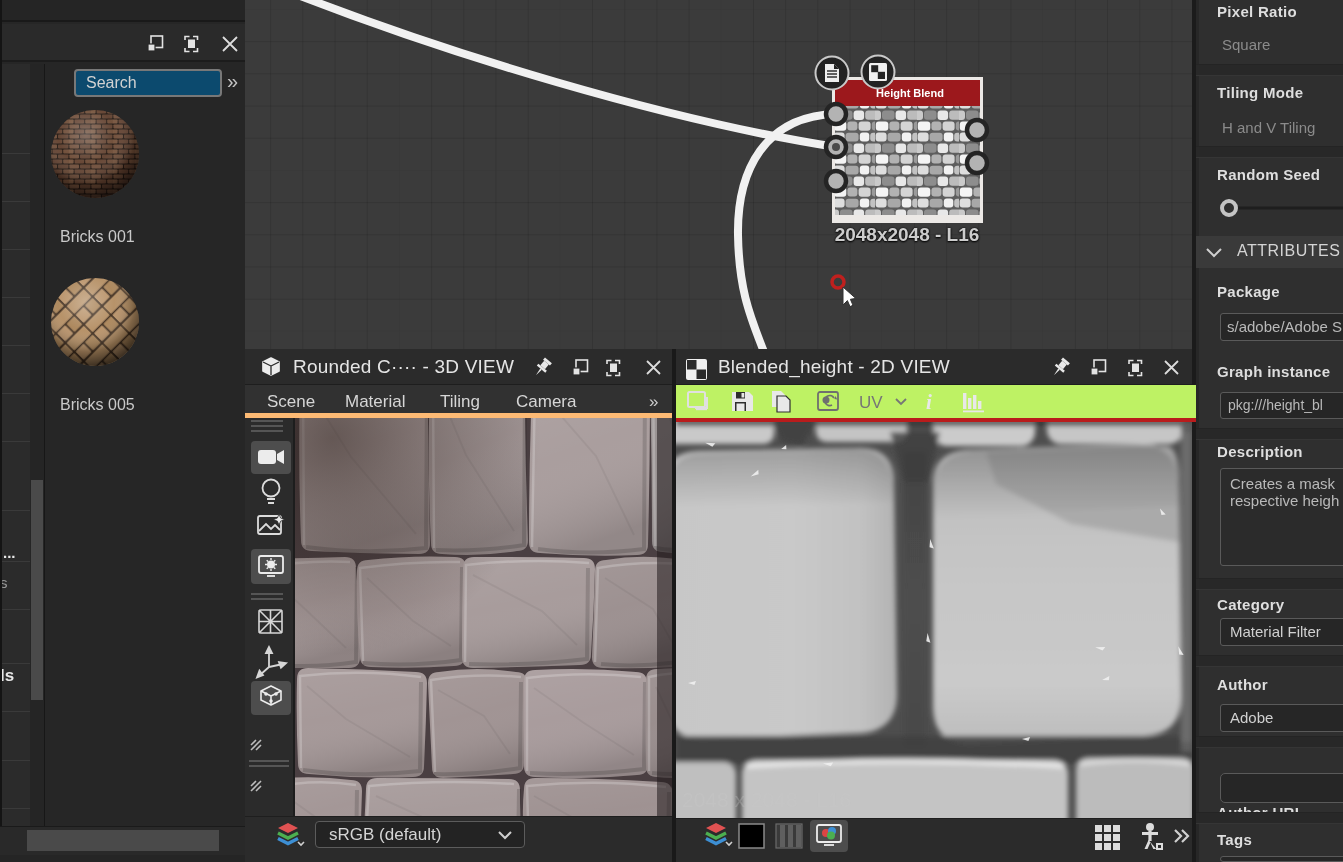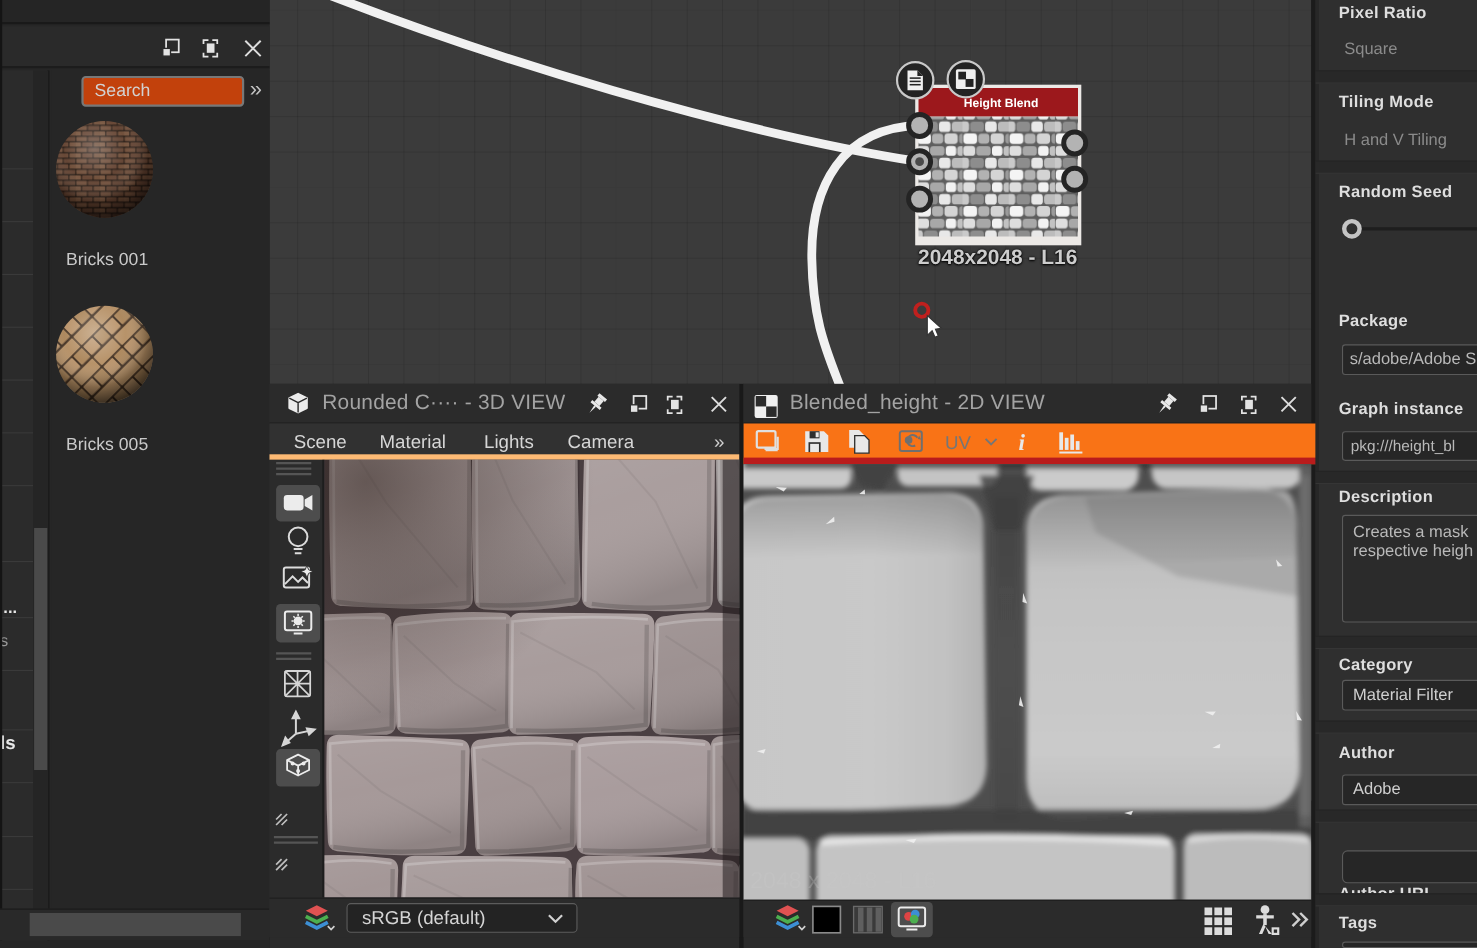--- a/index.html
+++ b/index.html
@@ -22,43 +22,43 @@
 
 #lp { left:0; top:0; width:245px; height:862px; background:#262626; }
 #lp-topstrip { left:0; top:0; width:245px; height:22px; background:#252525; border-bottom:2px solid #191919; }
 #lp-title { left:0; top:24px; width:245px; height:38px; background:#2a2a2a; border-bottom:2px solid #1c1c1c; }
 #lp-tree { left:0; top:64px; width:45px; height:798px; background:#2b2b2b; border-right:2px solid #171717; }
 #lp-scroll { left:30px; top:64px; width:14px; height:768px; background:#252525; }
 #lp-scroll-thumb { left:31px; top:480px; width:12px; height:220px; background:#4a4a4a; }
 .treeline { position:absolute; left:0; width:30px; height:1px; background:#3a3a3a; }
 .treetxt { position:absolute; color:#e8e8e8; font-size:15px; }
 #lp-lib { left:47px; top:64px; width:198px; height:798px; background:#262626; }
-#searchbox { left:27px; top:5px; width:148px; height:28px; background:#c2410c;
+#searchbox { left:27px; top:5px; width:148px; height:28px; background:#0c4a6e;
   border:2px solid #787878; border-radius:4px; color:#d2d2d2; font-size:16px;
   line-height:24px; padding-left:10px; }
 #search-chev { left:180px; top:6px; color:#c4c4c4; font-size:20px; letter-spacing:-3px; }
 .libname { position:absolute; color:#c9c9c9; font-size:16px; }
 #lp-hscroll { left:0px; top:762px; width:245px; height:29px; background:#292929; border-top:1px solid #1a1a1a; }
 #lp-hthumb { position:absolute; left:27px; top:3px; width:192px; height:21px; background:#4a4a4a; }
 
 .ptitle { position:absolute; height:36px; background:#2b2b2b; border-bottom:1px solid #1e1e1e; color:#e2e2e2; }
-.ptxt { position:absolute; font-size:19px; color:#a3a3a3; letter-spacing:0.2px; }
+.ptxt { position:absolute; font-size:19px; color:#e5e5e5; letter-spacing:0.2px; }
 
 #p3d { left:245px; top:349px; width:427px; height:513px; background:#2b2b2b; }
 #p3d-menu { left:0; top:36px; width:427px; height:33px; background:#313131; border-bottom:5px solid #fdba74; }
 .menuitem { position:absolute; top:7px; color:#d6d6d6; font-size:17px; }
 #p3d-tools { left:0; top:69px; width:50px; height:398px; background:#2b2b2b; border-right:2px solid #1d1d1d; }
 #p3d-view { left:50px; top:69px; width:377px; height:398px; background:#43383b; }
 #p3d-bottom { left:0; top:467px; width:427px; height:36px; background:#2b2b2b; border-top:1px solid #1e1e1e; }
 #srgb { left:70px; top:4px; width:210px; height:27px; background:#232323; border:1px solid #5c5c5c;
   border-radius:4px; color:#d5d5d5; font-size:17px; line-height:25px; padding-left:13px; }
 #bstrip { left:245px; top:852px; width:947px; height:10px; background:#191919; }
 
 #p2d { left:676px; top:349px; width:516px; height:513px; background:#2b2b2b; }
-#p2d-toolbar { left:0; top:36px; width:616px; height:37px; background:#f97316; border-bottom:6px solid #b91c1c; }
+#p2d-toolbar { left:0; top:36px; width:616px; height:37px; background:#bef264; border-bottom:4px solid #b91c1c; }
 #p2d-view { left:0; top:73px; width:516px; height:306px; background:#565656; }
 #p2d-bottom { left:0; top:469px; width:516px; height:34px; background:#2b2b2b; border-top:1px solid #1e1e1e; }
 
 #div1 { left:672px; top:349px; width:4px; height:513px; background:#191919; }
 #div2 { left:1192px; top:0; width:4px; height:862px; background:#1b1b1b; }
 
 #rp { left:1196px; top:0; width:147px; height:862px; background:#2f2f2f; }
 #rp .lbl { position:absolute; left:21px; color:#dedede; font-size:15px; font-weight:bold; letter-spacing:0.3px; }
 #rp .dimval { position:absolute; left:26px; color:#8b8b8b; font-size:15px; }
 #rp .inp { position:absolute; left:24px; width:130px; background:#262626; border:1px solid #5a5a5a;
@@ -236,21 +236,21 @@
 
       <path d="M 362,15 v -3.5 h 4.5 M 370,11.5 h 4.5 v 3.5 M 374.5,23 v 3.5 h -4.5 M 366.5,26.5 h -4.5 v -3.5" stroke="#e3e3e3" stroke-width="1.6" fill="none"></path>
       <rect x="365" y="14.5" width="7" height="8.5" fill="#e3e3e3"></rect>
 
       <path d="M 402,12 l 13,13 M 415,12 l -13,13" stroke="#dcdcdc" stroke-width="1.8"></path>
     </svg>
     <div class="ptxt" style="left:48px;top:7px;">Rounded C···· - 3D VIEW</div>
     <div id="p3d-menu" class="abs">
       <span class="menuitem" style="left:22px;">Scene</span>
       <span class="menuitem" style="left:100px;">Material</span>
-      <span class="menuitem" style="left:195px;">Lights</span>
+      <span class="menuitem" style="left:195px;">Tiling</span>
       <span class="menuitem" style="left:271px;">Camera</span>
       <span class="menuitem" style="left:404px;color:#cfcfcf;letter-spacing:-3px;">»</span>
     </div>
     <div id="p3d-tools" class="abs">
       <svg width="50" height="398" xmlns="http://www.w3.org/2000/svg">
 
         <g stroke="#555" stroke-width="2">
             <path d="M 6,3 h 32 M 6,8 h 32 M 6,13 h 32"></path>
           </g>
 
@@ -684,20 +684,26 @@
     <div class="dimval" style="top:36px;">Square</div>
     <div class="groove" style="top:64px;height:12px;"></div>
     <div class="lbl" style="top:84px;">Tiling Mode</div>
     <div class="dimval" style="top:119px;">H and V Tiling</div>
     <div class="groove" style="top:146px;height:12px;"></div>
     <div class="lbl" style="top:166px;">Random Seed</div>
     <svg width="147" height="30" style="position:absolute;left:0;top:194px" xmlns="http://www.w3.org/2000/svg">
       <line x1="41" y1="14" x2="147" y2="14" stroke="#1e1e1e" stroke-width="3"></line>
       <circle cx="33" cy="14" r="7" fill="#2f2f2f" stroke="#c4c4c4" stroke-width="4"></circle>
     </svg>
+    <div id="attrbar">
+        <svg width="20" height="14" style="position:absolute;left:9px;top:10px" xmlns="http://www.w3.org/2000/svg">
+          <path d="M 2,3 l 7,7 7,-7" stroke="#cfcfcf" stroke-width="2" fill="none"></path>
+        </svg>
+        <span style="position:absolute;left:41px;top:6px;">ATTRIBUTES</span>
+      </div>
     <div class="lbl" style="top:283px;">Package</div>
     <div class="inp" style="top:313px;height:28px;line-height:26px;padding-left:6px;">s/adobe/Adobe S</div>
     <div class="lbl" style="top:363px;">Graph instance</div>
     <div class="inp" style="top:392px;height:27px;line-height:25px;padding-left:7px;font-size:14px;">pkg:///height_bl</div>
     <div class="groove" style="top:428px;height:12px;"></div>
     <div class="lbl" style="top:443px;text-align:right;">Description</div>
     <div class="inp" style="top:468px;height:98px;padding:6px 0 0 9px;background:#2b2b2b;">Creates a mask<br>respective heigh</div>
     <div class="groove" style="top:578px;height:12px;"></div>
     <div class="lbl" style="top:596px;">Category</div>
     <div class="inp" style="top:618px;height:28px;line-height:26px;padding-left:9px;color:#d0d0d0;">Material Filter</div>

